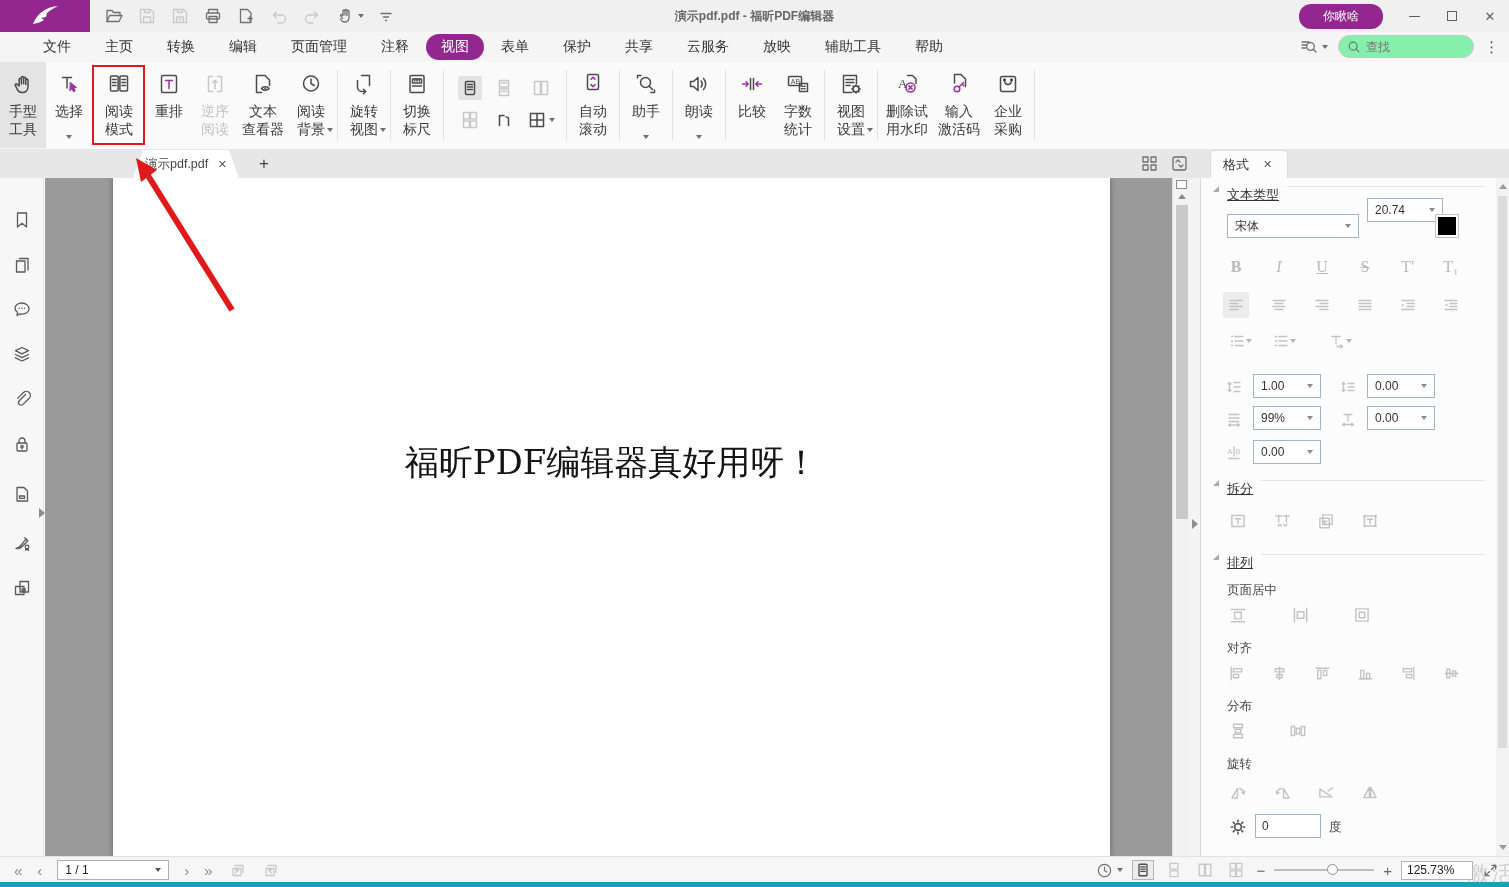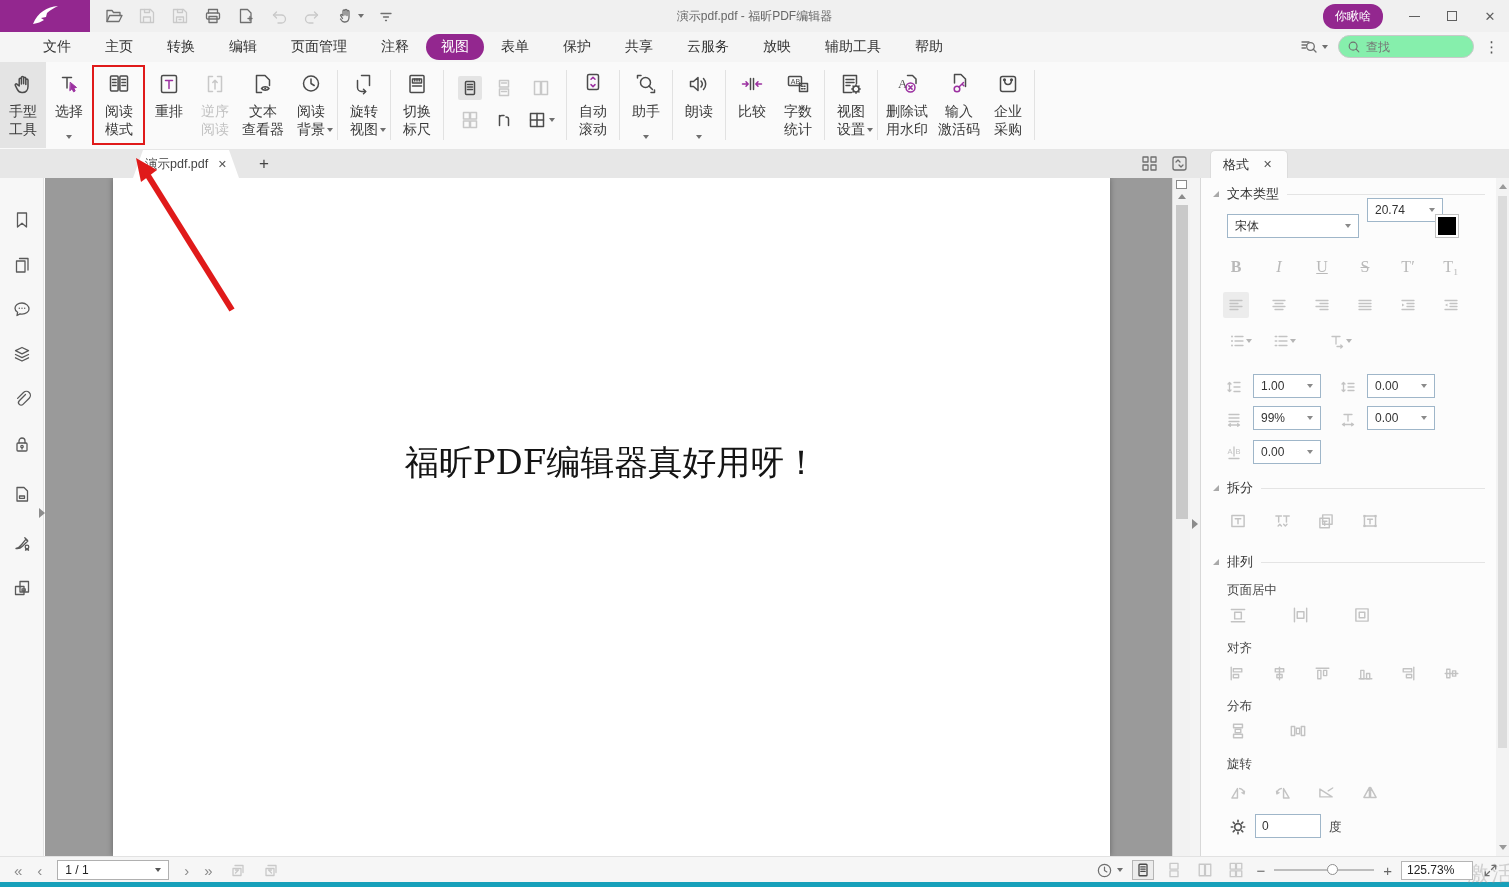--- a/index.html
+++ b/index.html
@@ -14,23 +14,23 @@
   svg.ic.qa { stroke:#6f6f6f; stroke-width:1.3; }
   svg.ic.qa.dis { stroke:#c9c9c9; }
   .car { width:0; height:0; border-left:3.5px solid transparent; border-right:3.5px solid transparent; border-top:4px solid #6f6f6f; }
   .car.lt { border-top-color:#b5b5b5; }
 
   
   .titlebar { position:absolute; left:0; top:0; width:1509px; height:32px; background:#f0f0f0; }
   .logo { position:absolute; left:0; top:0; width:90px; height:32px; background:#93278f; display:flex; align-items:center; justify-content:center; }
   .qat { position:absolute; left:104px; top:0; height:32px; display:flex; align-items:center; gap:13px; }
   .qat .qbtn { display:flex; align-items:center; gap:3px; }
-  .win-title { position:absolute; left:0; right:0; top:0; height:32px; display:flex; align-items:center; justify-content:center; font-size:12px; color:#666; pointer-events:none; }
+  .win-title { position:absolute; left:0; right:0; top:0; height:32px; display:flex; align-items:center; justify-content:center; font-size:12px; color:#666; pointer-events:none;font-weight:bold; }
   .tb-right { position:absolute; right:0; top:0; height:32px; display:flex; align-items:center; }
-  .promo { background:#93278f; color:#fff; font-size:12px; border-radius:12px; padding:4px 12px; margin-right:12px;font-family:Liberation Serif, serif; }
+  .promo { background:#93278f; color:#fff; font-size:12px; border-radius:12px; padding:4px 24px; margin-right:12px;font-family:Liberation Serif, serif; }
   .winbtn { width:38px; height:32px; display:flex; align-items:center; justify-content:center; color:#5f5f5f; font-size:13px; }
   .min-glyph { width:11px; height:1px; background:#5f5f5f; display:block; }
   .max-glyph { width:10px; height:10px; border:1px solid #5f5f5f; display:block; }
 
   
   .menubar { position:absolute; left:0; top:32px; width:1509px; height:30px; background:#f5f5f5; display:flex; align-items:center; }
   .menu-items { display:flex; margin-left:26px; align-items:center; }
   .mi { padding:4px 17px; font-size:14px; color:#333; }
   .mi.active { background:#93278f; color:#fff; border-radius:14px; padding:4px 15px; }
   .mb-right { position:absolute; right:10px; top:3px; display:flex; align-items:center; gap:10px; }
@@ -75,21 +75,21 @@
   .pagetext { position:absolute; left:0; top:262px; width:100%; text-align:center; font-family:"DejaVu Serif","Liberation Serif",serif; font-size:34px; color:#141414; }
   .doc-scroll { position:absolute; left:1172px; top:0; width:18px; height:678px; background:#f2f2f2; border-left:1px solid #ddd; }
   .ds-box { position:absolute; left:3px; top:2px; width:11px; height:9px; border:1px solid #8a8a8a; background:#fff; }
   .ds-up { position:absolute; left:4.5px; top:16px; width:0; height:0; border-left:4.5px solid transparent; border-right:4.5px solid transparent; border-bottom:5px solid #8a8a8a; }
   .ds-thumb { position:absolute; left:3px; top:27px; width:12px; height:314px; background:#c9c9c9; }
   .panel-gap { position:absolute; left:1190px; top:0; width:10px; height:678px; background:#f4f4f4; }
   .pg-arrow { position:absolute; left:2px; top:341px; width:0; height:0; border-top:5px solid transparent; border-bottom:5px solid transparent; border-left:6px solid #8d8d8d; }
 
   
   .panel { position:absolute; left:1200px; top:0; width:309px; height:678px; background:#fcfcfc; border-left:1px solid #d8d8d8; }
-  .sec-head { position:absolute; left:12px; right:24px; height:16px; display:flex; align-items:center; }
+  .sec-head { position:absolute; left:12px; right:24px; height:16px; display:flex; align-items:flex-start;text-decoration:underline; }
   .sec-mk { width:0; height:0; border-bottom:6px solid #a9a9a9; border-left:6px solid transparent; margin-right:8px; }
   .sec-title { font-size:13px; color:#333; }
   .sec-line { flex:1; height:1px; background:#e4e4e4; margin-left:8px; }
   .combo { height:24px; border:1px solid #9fb6c9; background:#fff; display:flex; align-items:center; padding:0 7px; font-size:12px; color:#333; position:absolute; }
   .combo .car { margin-left:auto; border-top-color:#8a8a8a; }
   .swatch { position:absolute; width:24px; height:24px; border:1px solid #c2c2c2; background:#fff; padding:2px; }
   .swatch i { display:block; width:100%; height:100%; background:#000; }
   .fcell { position:absolute; width:26px; height:26px; display:flex; align-items:center; justify-content:center; }
   .fcell.sel { background:#ececec; border-radius:2px; }
   .fglyph { font-family:"Liberation Serif",serif; font-size:16px; color:#b9b9b9; }

